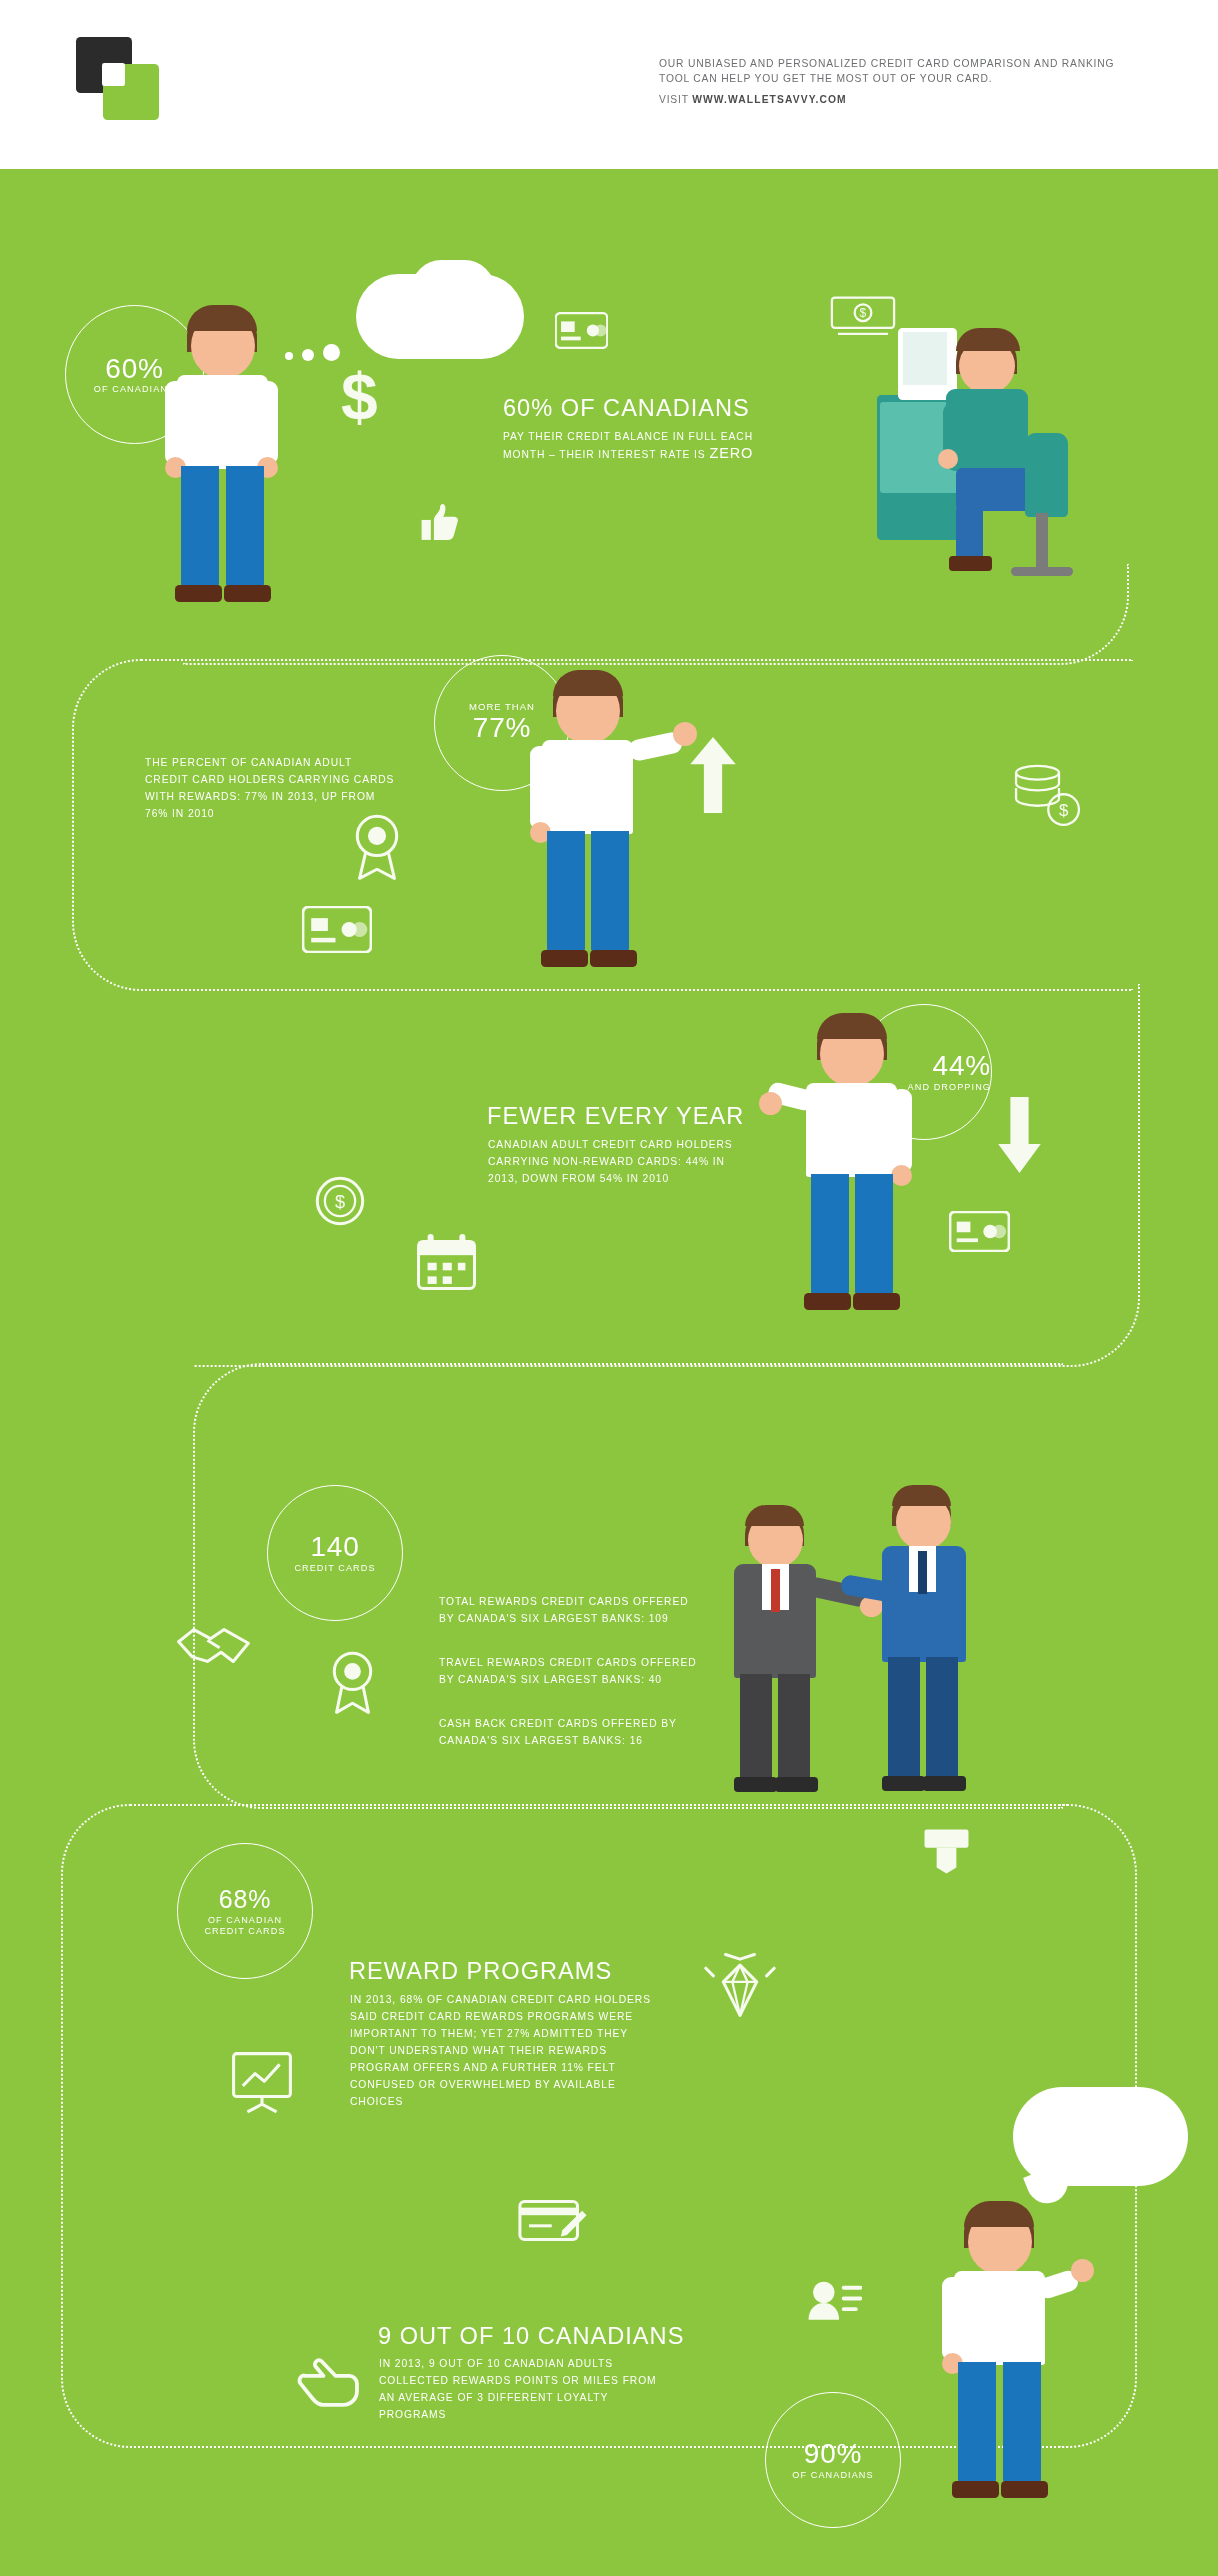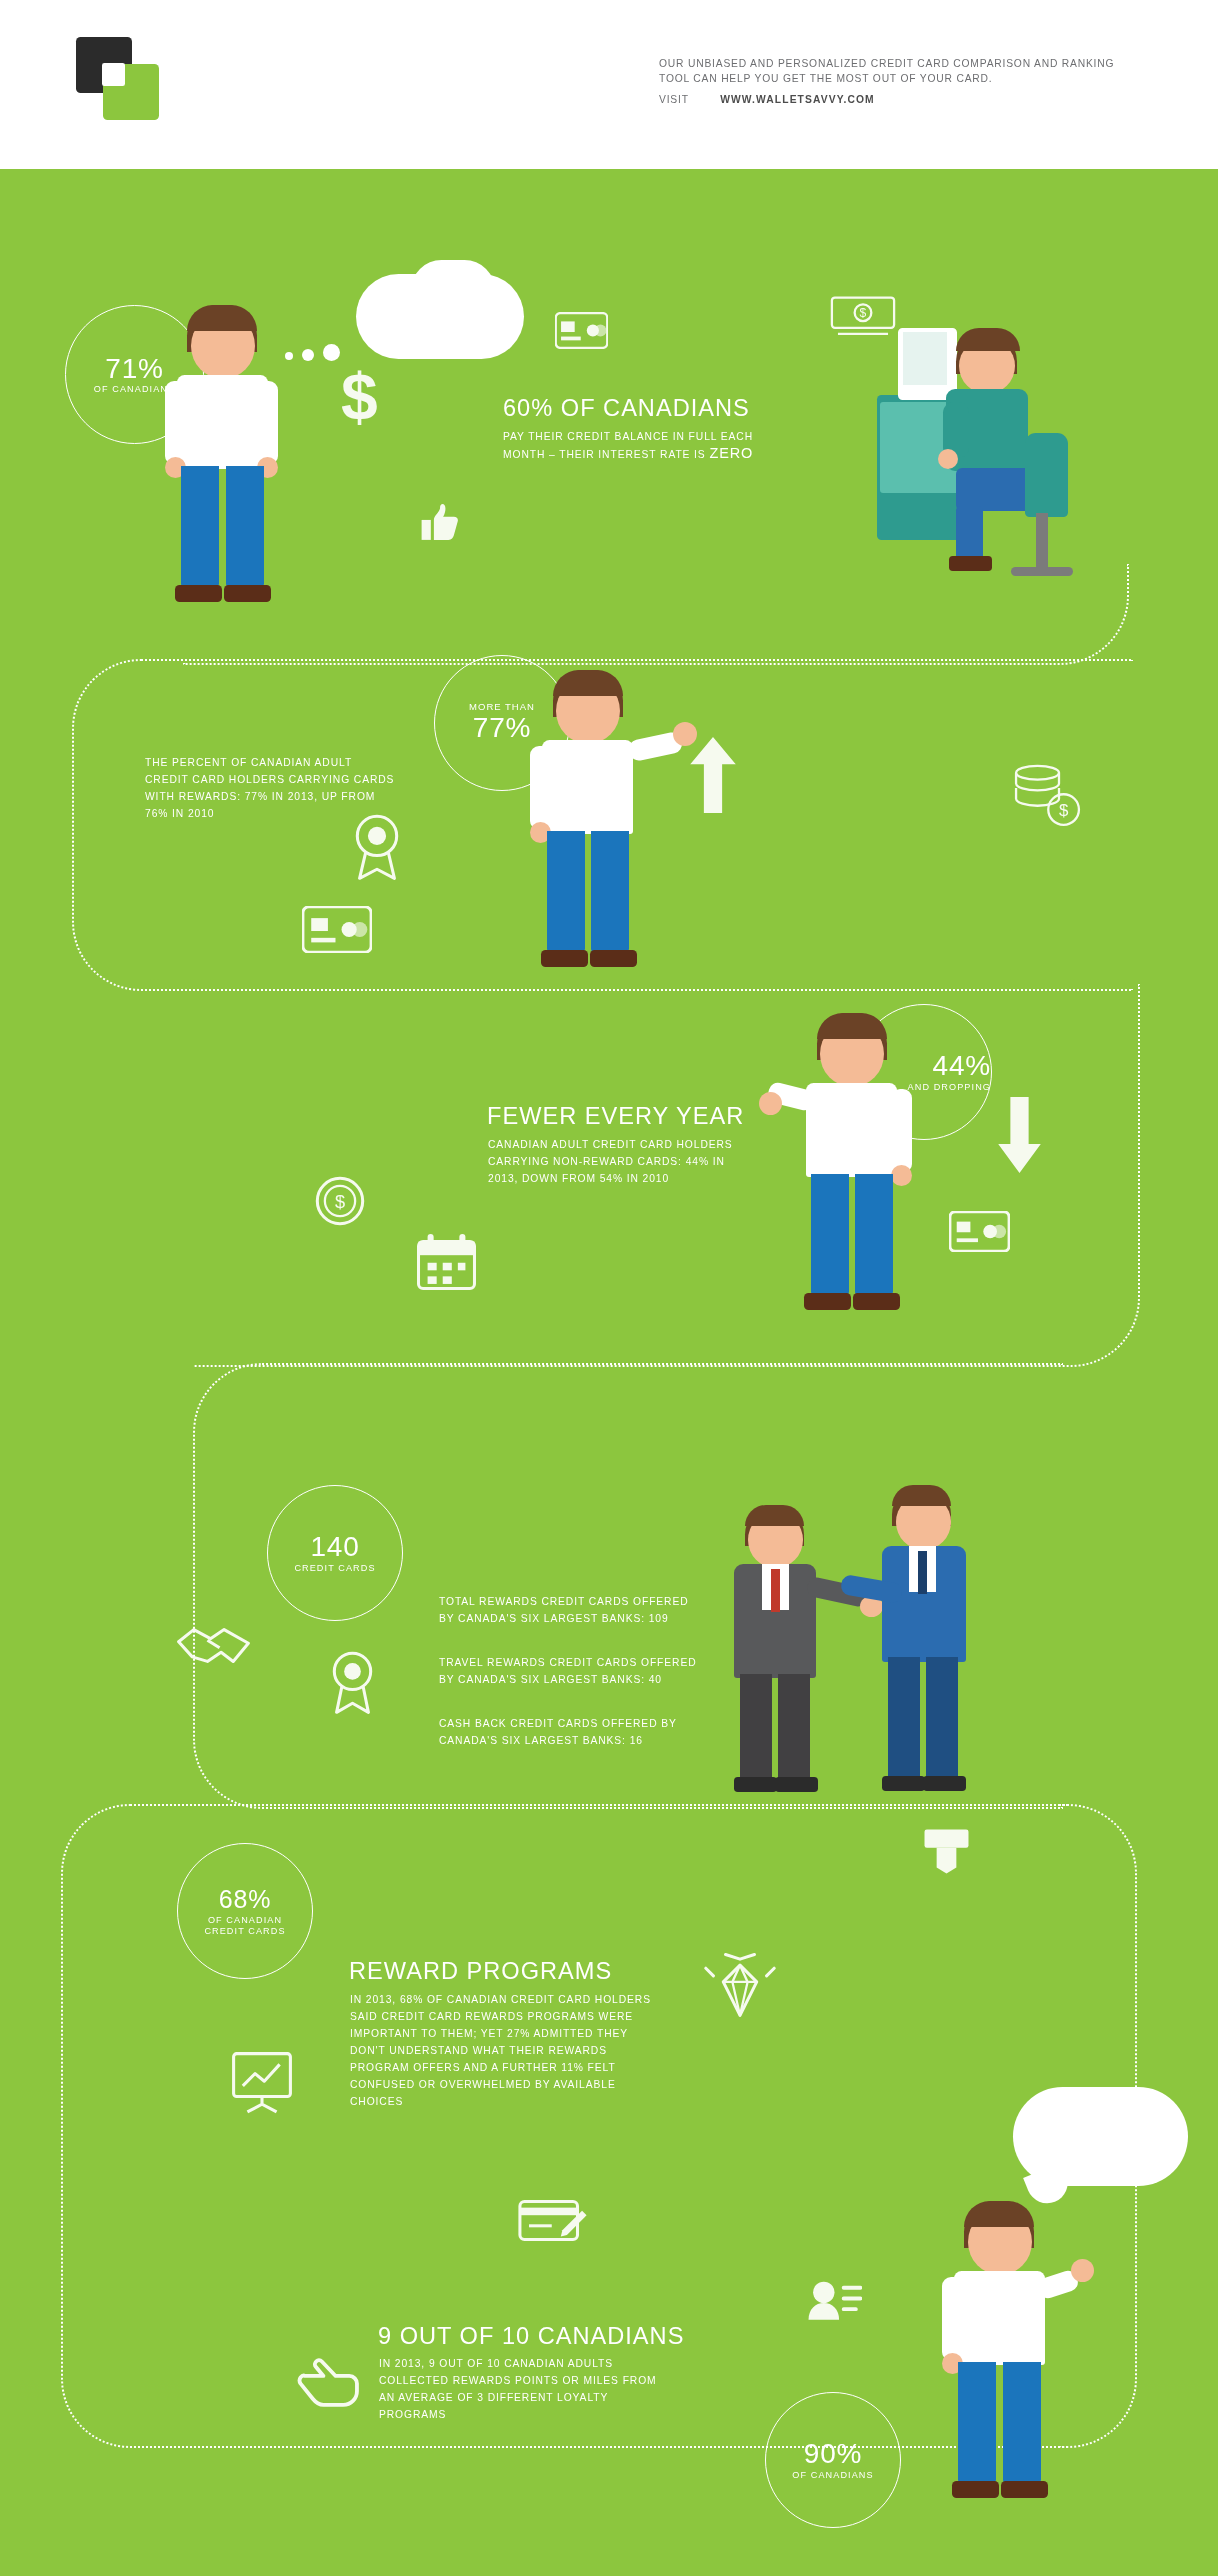--- a/index.html
+++ b/index.html
@@ -29,21 +29,21 @@
     position:absolute;left:187px;top:42px;font-size:50px;letter-spacing:-0.8px;
   }
   .logo-text .wallet{color:#2b2b2b;font-weight:400;}
   .logo-text .savvy{color:#8cc63e;font-weight:700;}
   .header-copy{
     position:absolute;left:659px;top:56px;width:487px;
     color:#6d6e71;font-size:10.3px;letter-spacing:0.8px;line-height:15.2px;
     text-transform:uppercase;
   }
   .header-copy .visit{display:block;margin-top:5.3px;}
-  .header-copy .visit .url{font-weight:700;color:#4d4d4d;letter-spacing:1.1px;margin-left:28px;}
+  .header-copy .visit .url{font-weight:700;color:#4d4d4d;letter-spacing:1.1px;}
 
   
   .hl{
     position:absolute;color:#ffffff;font-size:23.6px;letter-spacing:1px;text-transform:uppercase;
   }
   .bd{
     position:absolute;color:#ffffff;font-size:10.3px;line-height:17px;letter-spacing:0.9px;text-transform:uppercase;
   }
   .bd .zero{font-size:14.5px;}
 
@@ -96,21 +96,21 @@
 </div>
 
 <div class="dots" style="left:183px;top:564px;width:944px;height:99px;border-width:0 2.3px 2.3px 0;border-radius:0 0 69px 0;"></div>
 <div class="dots" style="left:72px;top:659px;width:1059px;height:328px;border-width:2.3px 0 2.3px 2.3px;border-radius:69px 0 0 69px;"></div>
 <div class="dots" style="left:194px;top:984px;width:944px;height:381px;border-width:0 2.3px 2.3px 0;border-radius:0 0 69px 0;"></div>
 <div class="dots" style="left:193px;top:1363px;width:868px;height:442px;border-width:2.3px 0 2.3px 2.3px;border-radius:69px 0 0 69px;"></div>
 <div class="dots" style="left:61px;top:1804px;width:1005px;height:640px;border-width:2.3px 0 2.3px 2.3px;border-radius:69px 0 0 69px;"></div>
 <div class="dots" style="left:1059px;top:1804px;width:76px;height:640px;border-width:2.3px 2.3px 2.3px 0;border-radius:0 69px 69px 0;"></div>
 
 <div class="circ" style="left:65px;top:305px;width:137px;height:137px;">
-  <div class="big">71%</div>
+  <div class="big">60%</div>
   <div class="sub">OF CANADIANS</div>
 </div>
 
 <div class="hl" style="left:503px;top:395px;">60% OF CANADIANS</div>
 <div class="bd" style="left:503px;top:428px;width:251px;">
   <span>PAY THEIR CREDIT BALANCE IN FULL EACH MONTH – THEIR INTEREST RATE IS </span><span class="zero">ZERO</span>
 </div>
 
 <div class="person" style="left:160px;top:305px;width:152px;height:320px;">
   <div class="p-hair" style="left:27.4px;top:0px;width:70px;height:47px;"></div>

